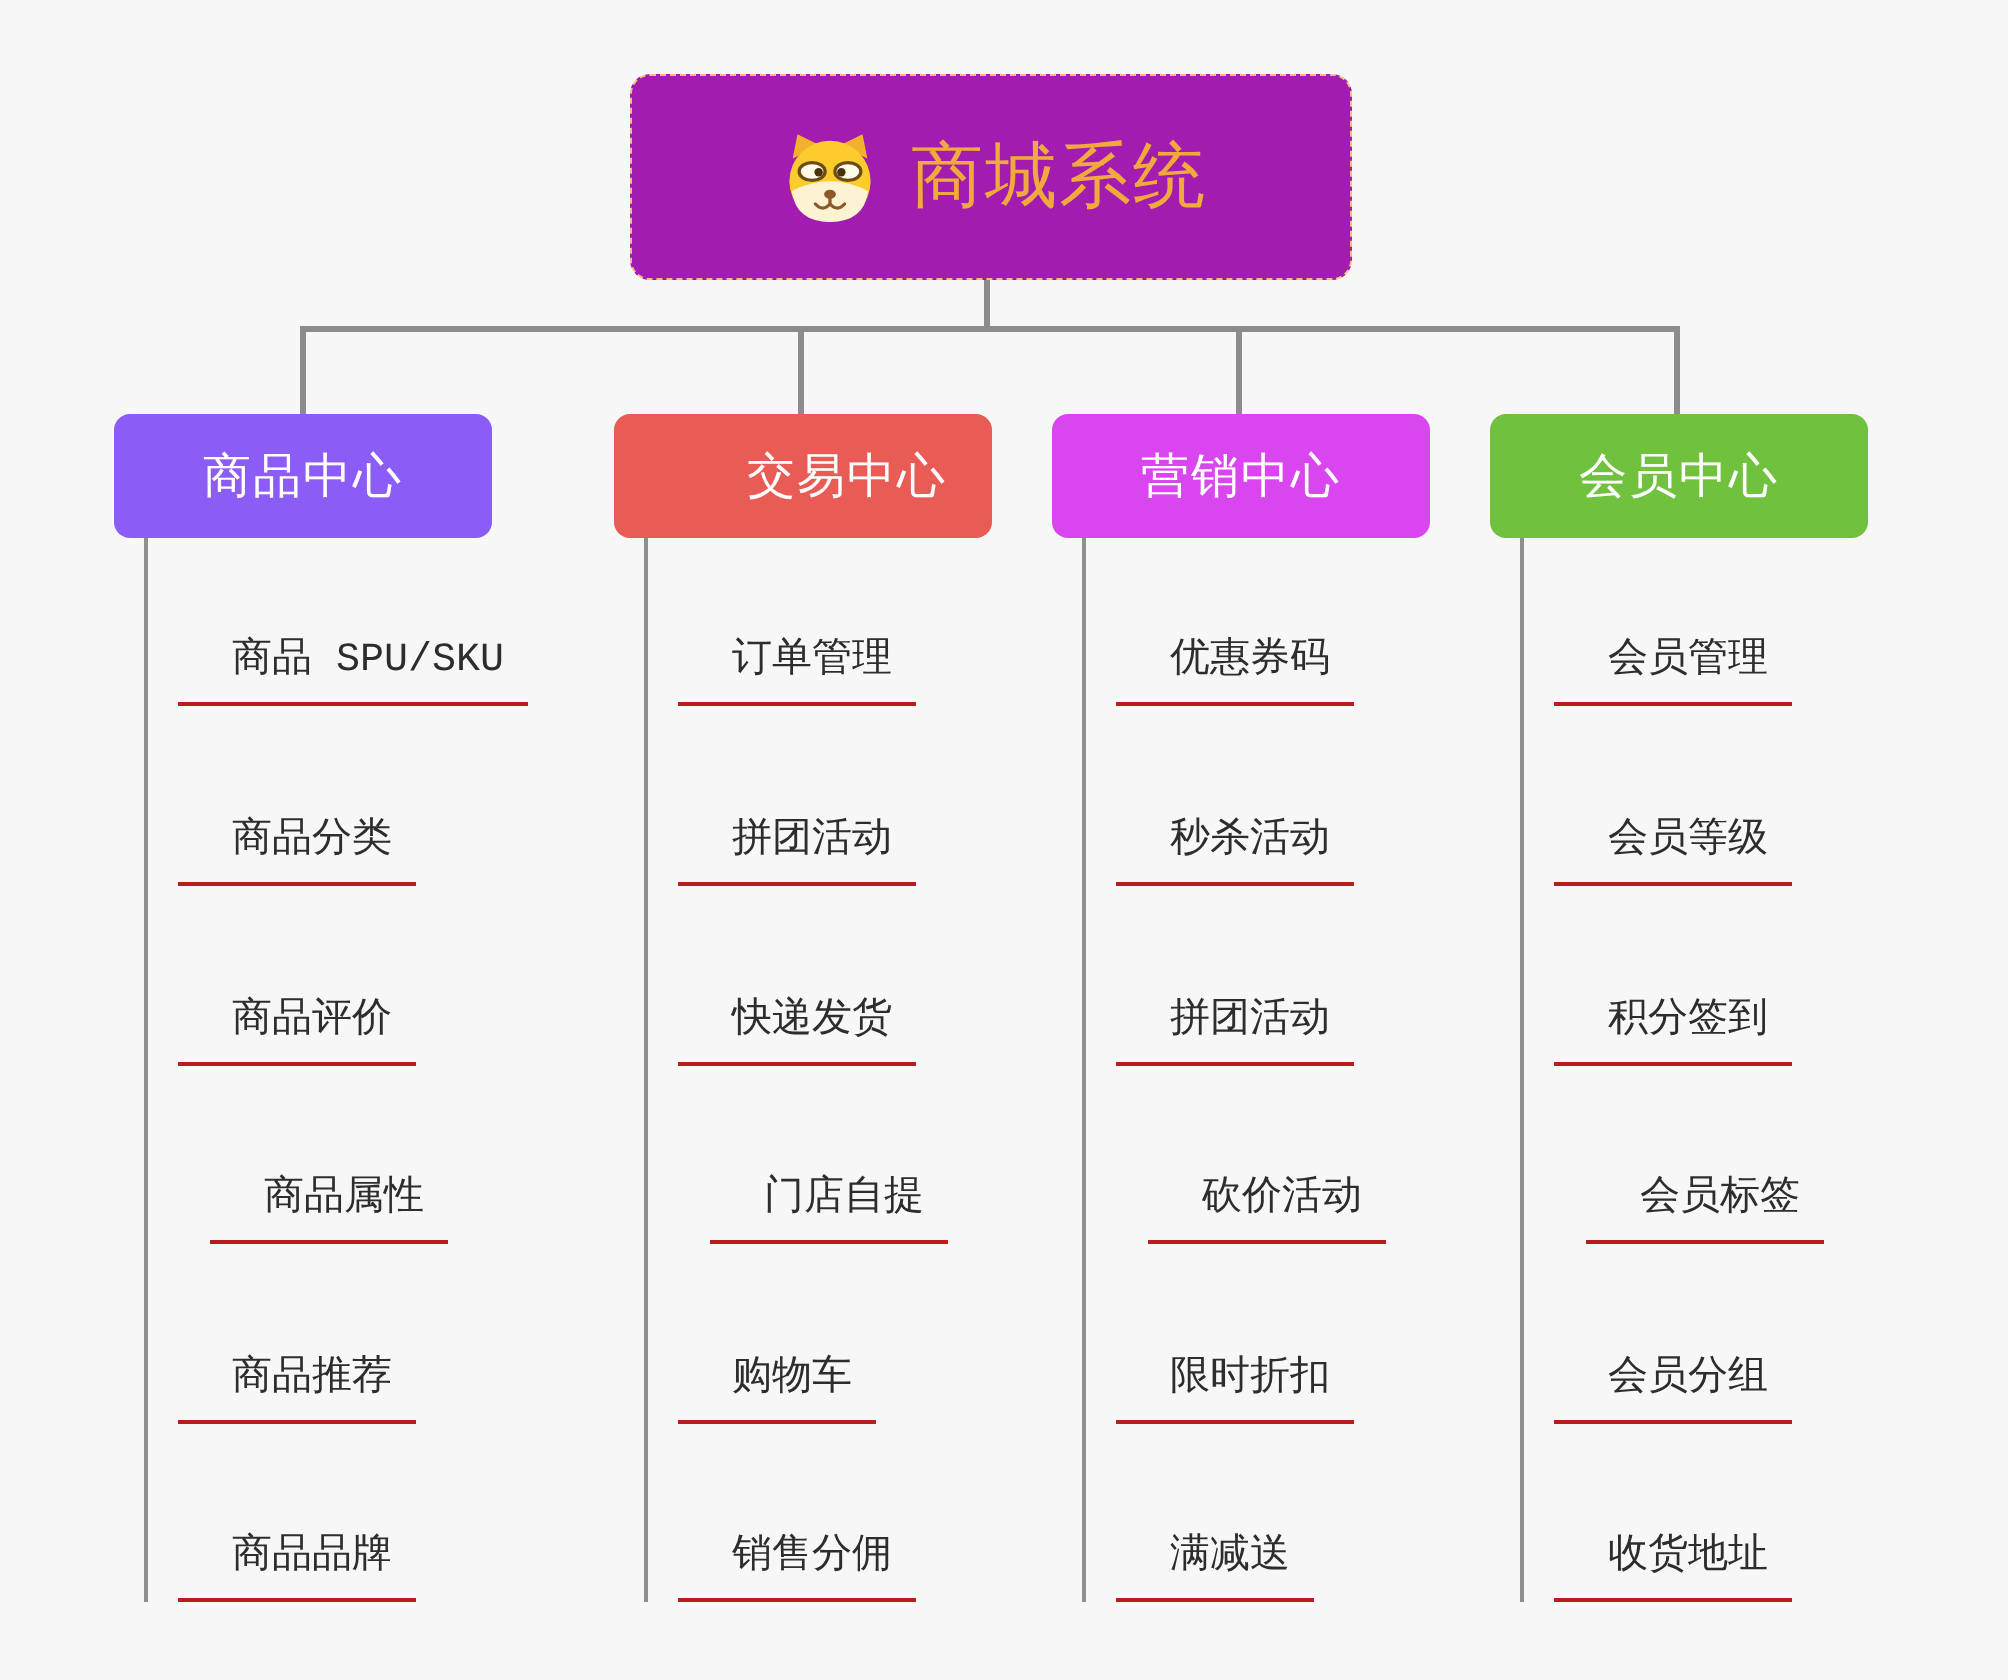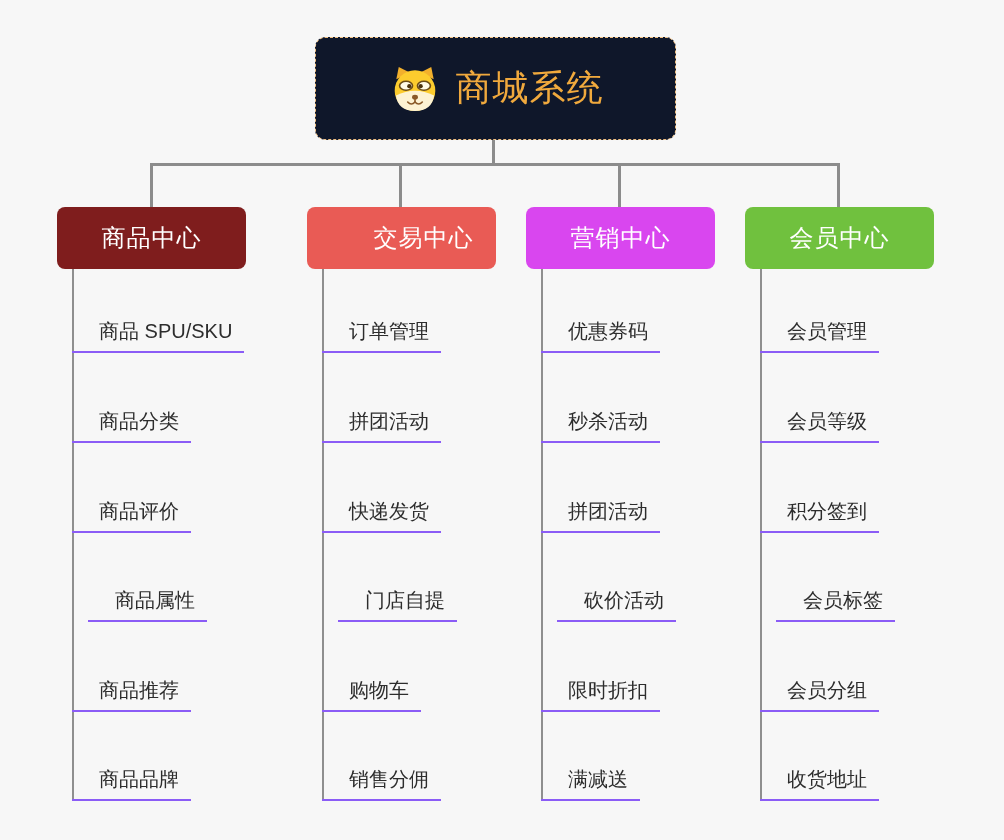--- a/index.html
+++ b/index.html
@@ -7,21 +7,21 @@
     width:1004px;height:840px;
     background:#f7f7f7;
     font-family:"Liberation Sans","DejaVu Sans",sans-serif;
     position:relative;overflow:hidden;
   }
   #canvas{position:absolute;inset:0;}
 
   
   .root-node{
     position:absolute;left:315px;top:37px;width:361px;height:103px;
-    background:#0f172a;border:1px dashed #f0c083;border-radius:10px;
+    background:#a21caf;border:1px dashed #f0c083;border-radius:10px;
     display:flex;align-items:center;justify-content:center;gap:14px;
     box-sizing:border-box;
   }
   .root-title{font-size:36px;color:#f0a93d;letter-spacing:1px;}
   .root-icon{width:54px;height:52px;flex:0 0 auto;}
 
   
   .line{position:absolute;background:#8c8c8c;}
   .stem{left:492px;top:140px;width:3px;height:23px;}
   .rail{left:150px;top:163px;width:690px;height:3px;}
@@ -35,25 +35,26 @@
 
   .branch-header{
     position:absolute;left:0;top:0;width:189px;height:62px;
     border-radius:8px;color:#ffffff;font-size:24px;
     display:flex;align-items:center;justify-content:center;
     box-sizing:border-box;letter-spacing:1px;
   }
   .trunk{position:absolute;left:15px;top:62px;width:2px;height:532px;background:#8f8f8f;}
 
   .child{
-    position:absolute;left:15px;
-    border-bottom:2px solid #8b5cf6;
+    position:absolute;left:32px;
+    border-bottom:2px solid #b91c1c;
     padding:0 12px 6px 27px;
     font-size:20px;line-height:28px;color:#2d2d2d;
     white-space:nowrap;
+    font-family:Liberation Mono, monospace;
   }
   .r0{top:110px;} .r1{top:200px;} .r2{top:290px;}
   .r3{top:379px;margin-left:16px;} .r4{top:469px;} .r5{top:558px;}
 </style>
 </head>
 <body>
 
 <div id="canvas">
 
   <div class="root-node">
@@ -76,21 +77,21 @@
   </div>
 
   <div class="line stem"></div>
   <div class="line rail"></div>
   <div class="line drop drop-0"></div>
   <div class="line drop drop-1"></div>
   <div class="line drop drop-2"></div>
   <div class="line drop drop-3"></div>
 
   <div class="branch branch-0">
-    <div class="branch-header" style="background: #7f1d1d;">商品中心</div>
+    <div class="branch-header" style="background: #8b5cf6;">商品中心</div>
     <div class="trunk"></div>
     <div class="child r0">商品 SPU/SKU</div>
     <div class="child r1">商品分类</div>
     <div class="child r2">商品评价</div>
     <div class="child r3">商品属性</div>
     <div class="child r4">商品推荐</div>
     <div class="child r5">商品品牌</div>
   </div>
 
   <div class="branch branch-1">

